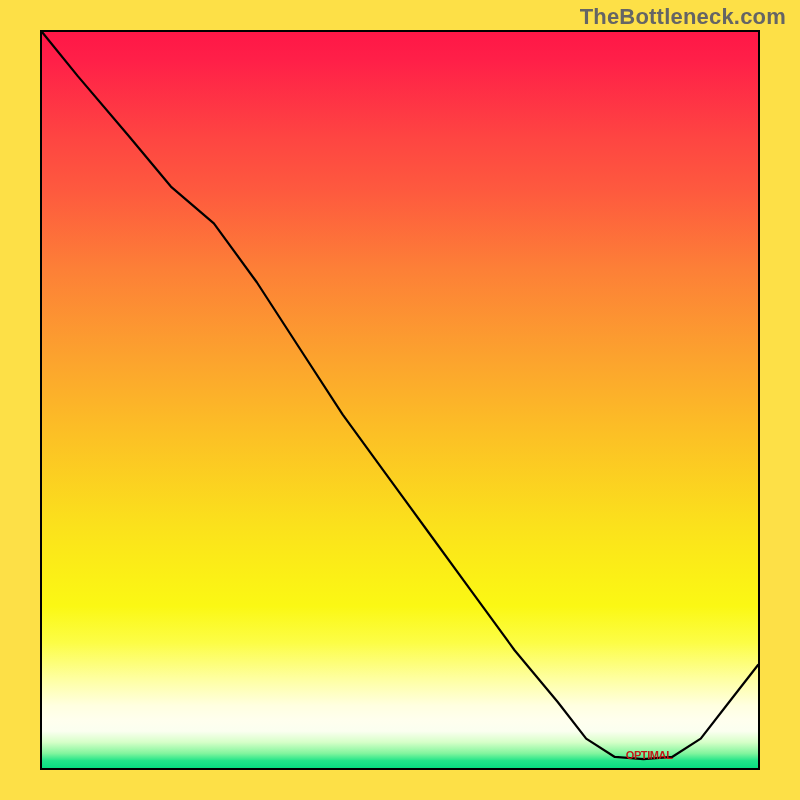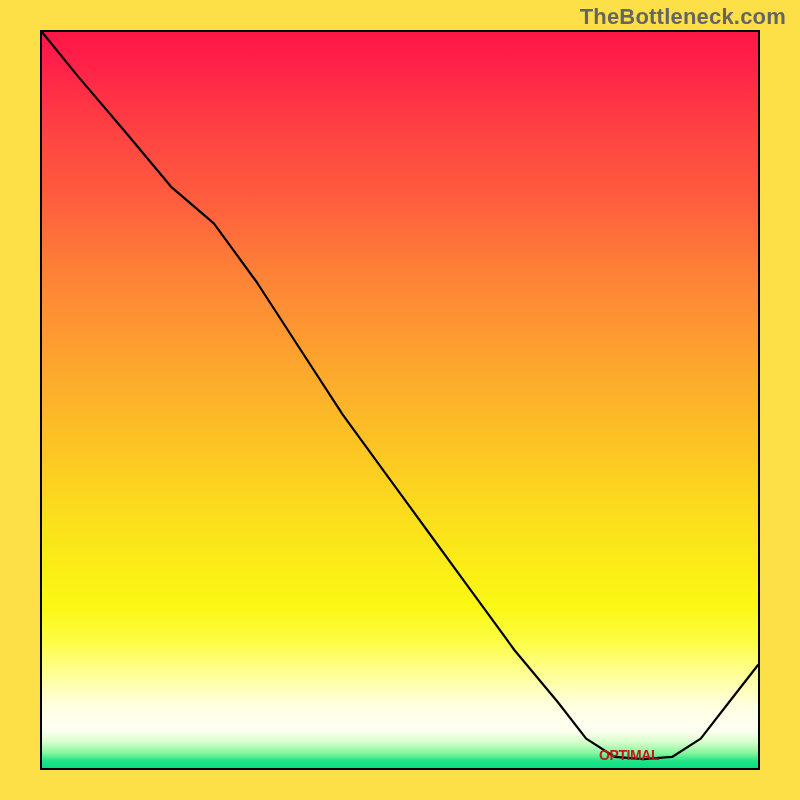--- a/index.html
+++ b/index.html
@@ -69,27 +69,28 @@
   }
   .series-line {
     fill: none;
     stroke: #000;
     stroke-width: 2.2;
     stroke-linejoin: round;
     stroke-linecap: round;
   }
   .marker-text {
     position: absolute;
-    font-size: 14px;
+    font-size: 11px;
     font-weight: 900;
     color: #c31818;
     letter-spacing: -0.4px;
     transform: translate(-50%, -50%);
     white-space: nowrap;
     z-index: 5;
+    margin-left: 20px;
   }
 </style>
 </head>
 <body>
 
 <div class="frame">
 
   <div class="watermark">TheBottleneck.com</div>
 
   <div class="plot-area">

